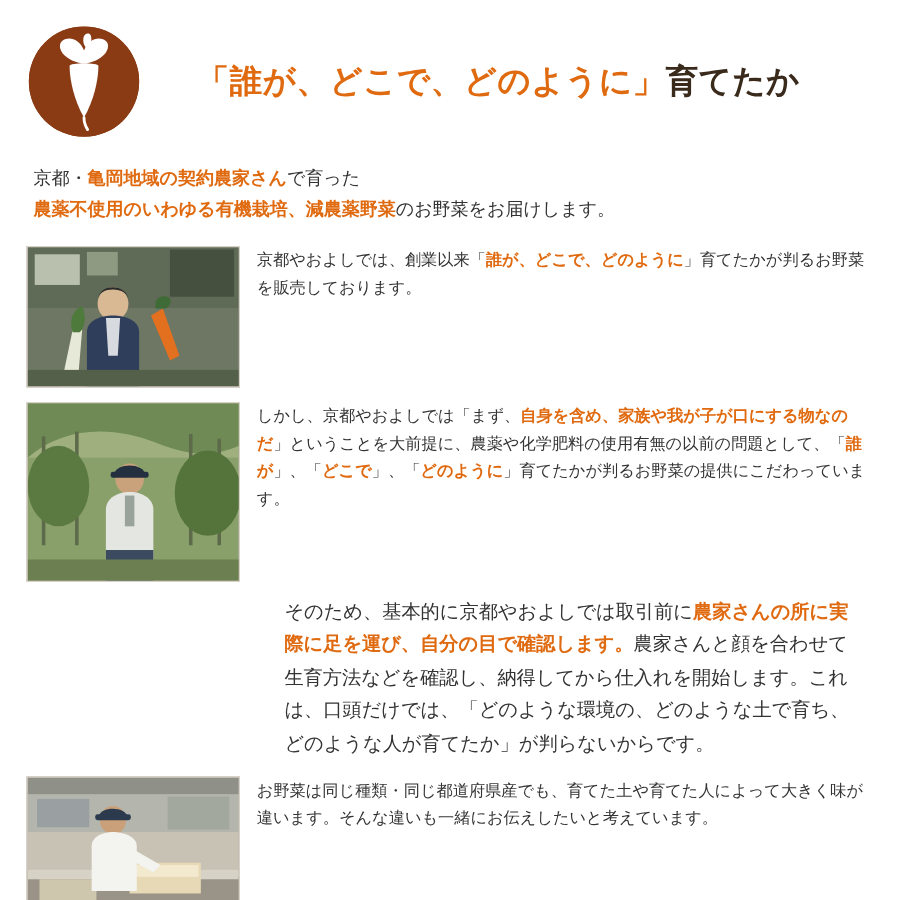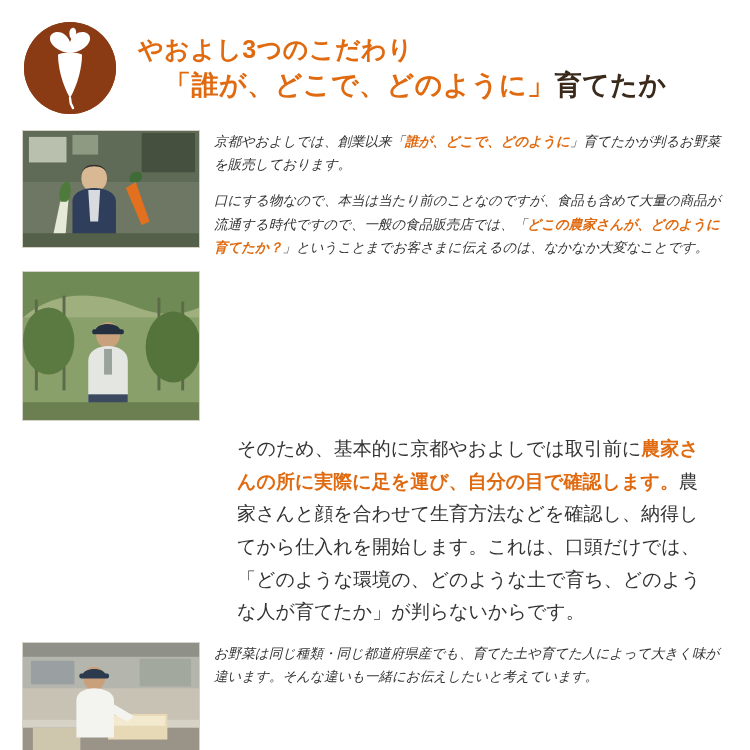--- a/index.html
+++ b/index.html
@@ -81,21 +81,20 @@
   
   .blocks {
     margin: 16px 0 0 0;
     padding: 0 18px 0 22px;
     box-sizing: border-box;
   }
   .block {
     display: flex;
     align-items: flex-start;
     margin-bottom: 12px;
-    font-style: italic;
   }
   .photo {
     width: 178px;
     height: 118px;
     flex: 0 0 auto;
     border: 1px solid #d7d2c9;
     box-sizing: border-box;
     overflow: hidden;
     position: relative;
     background: #b9b2a4;
@@ -112,21 +111,21 @@
   }
   .block-text p {
     margin: 0 0 13px 0;
   }
   .block-text p:last-child { margin-bottom: 0; }
   .hl { color: #e06a10; font-weight: bold; }
 
   .para-extra {
     padding: 0 20px 0 215px;
     box-sizing: border-box;
-    font-size: 19px;
+    font-size: 16px;
     line-height: 1.72;
     color: #333333;
   }
   .para-extra p { margin: 0 0 13px 0; }
 </style>
 </head>
 <body>
 
 <div class="page">
 
@@ -138,27 +137,34 @@
         <path d="M46 20 C42 10, 33 8, 28 12 C24 15, 26 22, 32 26 C36 29, 42 31, 46 31 Z" fill="#ffffff"></path>
         <path d="M46 20 C50 10, 59 8, 64 12 C68 15, 66 22, 60 26 C56 29, 50 31, 46 31 Z" fill="#ffffff"></path>
         <path d="M46 15 C44 9, 47 5, 50 6 C53 7, 53 14, 49 20 Z" fill="#ffffff"></path>
 
         <path d="M34 33 C34 30, 58 30, 58 33 C58 45, 54 62, 46 76 C38 62, 34 45, 34 33 Z" fill="#ffffff"></path>
         <path d="M46 76 C46 80, 47 83, 49 86" stroke="#ffffff" stroke-width="2.4" fill="none" stroke-linecap="round"></path>
         <path d="M36 33 L56 33" stroke="#8a3b14" stroke-width="0"></path>
       </svg>
     </div>
     <div class="header-titles">
-      <div class="title-line1">やおよし3つのこだわり</div>
       <div class="title-line2">
         <span>「誰が、どこで、どのように」</span><span class="dark">育てたか</span>
       </div>
     </div>
   </div>
 
+  <div class="lead">
+    <div>
+      <span>京都・</span><span class="hl">亀岡地域の契約農家さん</span><span>で育った</span>
+    </div>
+    <div>
+      <span class="hl">農薬不使用のいわゆる有機栽培、減農薬野菜</span><span>のお野菜をお届けします。</span>
+    </div>
+  </div>
 
   <div class="blocks">
 
     <div class="block">
       <div class="photo p1">
         <svg viewBox="0 0 178 118" preserveAspectRatio="none" aria-hidden="true">
           <rect width="178" height="118" fill="#7e8a74"></rect>
           <rect x="0" y="0" width="178" height="52" fill="#5f6a57"></rect>
           <rect x="6" y="6" width="38" height="26" fill="#b9c0ad"></rect>
           <rect x="50" y="4" width="26" height="20" fill="#8e9a82"></rect>
@@ -173,21 +179,20 @@
           <path d="M104 58 L114 52 L128 92 L120 96 Z" fill="#e2701f"></path>
           <path d="M108 52 C106 44, 112 40, 118 42 C122 44, 121 50, 116 52 Z" fill="#3f6b36"></path>
 
           <path d="M28 118 L38 70 L46 70 L42 118 Z" fill="#e6e9d7"></path>
           <path d="M38 72 C34 60, 40 52, 46 50 C50 60, 48 68, 44 72 Z" fill="#4e7a3c"></path>
           <rect x="0" y="104" width="178" height="14" fill="#55604b"></rect>
         </svg>
       </div>
       <div class="block-text">
         <p>京都やおよしでは、創業以来「<span class="hl">誰が、どこで、どのように</span>」育てたかが判るお野菜を販売しております。</p>
-        <p>口にする物なので、本当は当たり前のことなのですが、食品も含めて大量の商品が流通する時代ですので、一般の食品販売店では、「<span class="hl">どこの農家さんが、どのように育てたか？</span>」ということまでお客さまに伝えるのは、なかなか大変なことです。</p>
       </div>
     </div>
 
     <div class="block">
       <div class="photo p2">
         <svg viewBox="0 0 178 150" preserveAspectRatio="none" aria-hidden="true">
           <rect width="178" height="150" fill="#8aa06a"></rect>
           <rect x="0" y="0" width="178" height="46" fill="#9fb07e"></rect>
           <path d="M0 46 C30 20, 70 18, 110 34 C140 46, 160 44, 178 36 L178 0 L0 0 Z" fill="#6f8a54"></path>
 
@@ -201,20 +206,23 @@
 
           <ellipse cx="86" cy="64" rx="12" ry="13" fill="#c9a27c"></ellipse>
           <path d="M73 60 C74 50, 99 50, 99 61 L73 61 Z" fill="#243040"></path>
           <rect x="70" y="58" width="32" height="5" rx="2" fill="#243040"></rect>
           <path d="M66 150 L66 90 C66 80, 76 75, 86 75 C96 75, 106 80, 106 90 L106 150 Z" fill="#e4e6e2"></path>
           <rect x="82" y="78" width="8" height="26" fill="#9aa39b"></rect>
           <rect x="66" y="124" width="40" height="26" fill="#3b4a5e"></rect>
           <rect x="0" y="132" width="178" height="18" fill="#6c7f50"></rect>
         </svg>
       </div>
+      <div class="block-text">
+        <p>しかし、京都やおよしでは「まず、<span class="hl">自身を含め、家族や我が子が口にする物なのだ</span>」ということを大前提に、農薬や化学肥料の使用有無の以前の問題として、「<span class="hl">誰が</span>」、「<span class="hl">どこで</span>」、「<span class="hl">どのように</span>」育てたかが判るお野菜の提供にこだわっています。</p>
+      </div>
     </div>
 
     <div class="para-extra">
       <p>そのため、基本的に京都やおよしでは取引前に<span class="hl">農家さんの所に実際に足を運び、自分の目で確認します。</span>農家さんと顔を合わせて生育方法などを確認し、納得してから仕入れを開始します。これは、口頭だけでは、「どのような環境の、どのような土で育ち、どのような人が育てたか」が判らないからです。</p>
     </div>
 
     <div class="block" style="margin-top:4px;">
       <div class="photo p3">
         <svg viewBox="0 0 178 134" preserveAspectRatio="none" aria-hidden="true">
           <rect width="178" height="134" fill="#c8c2b4"></rect>

